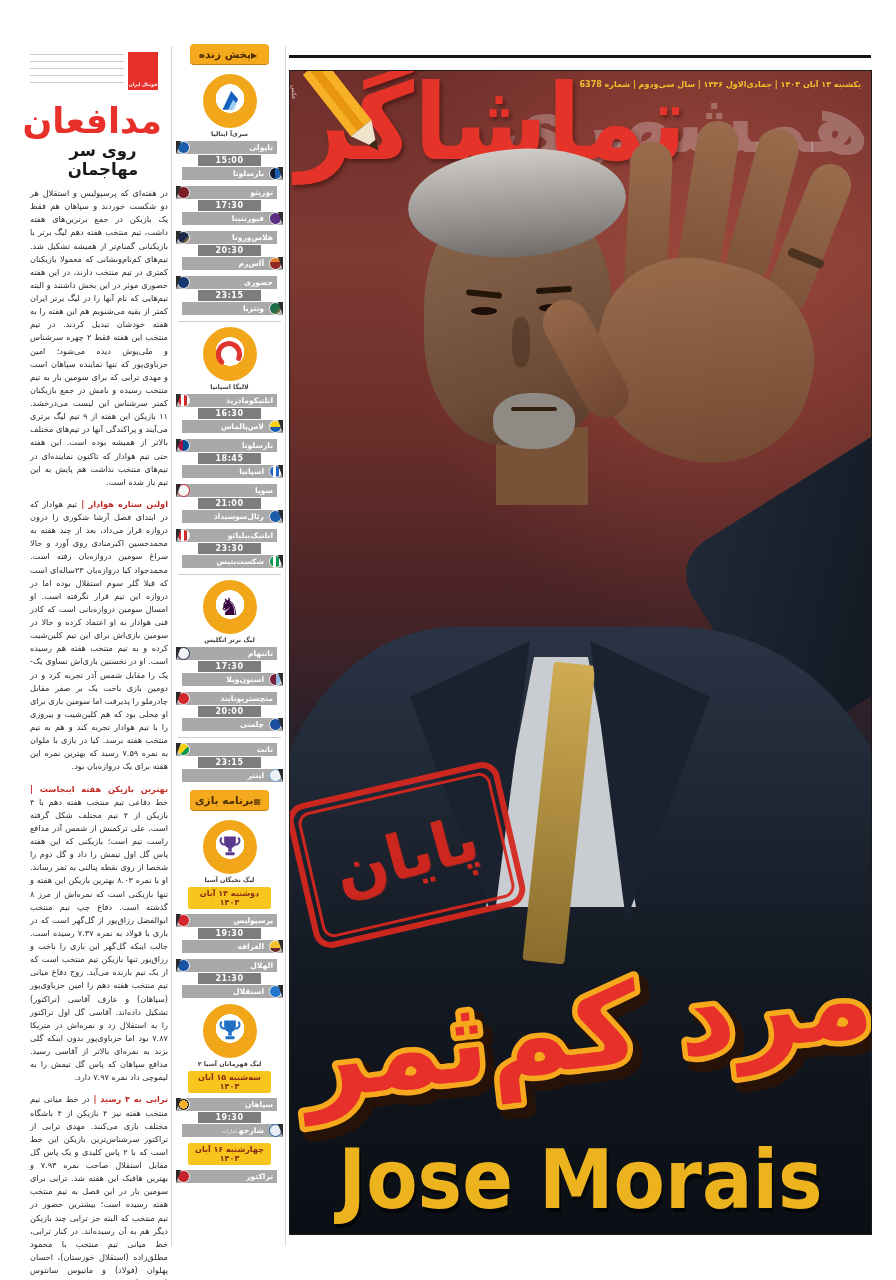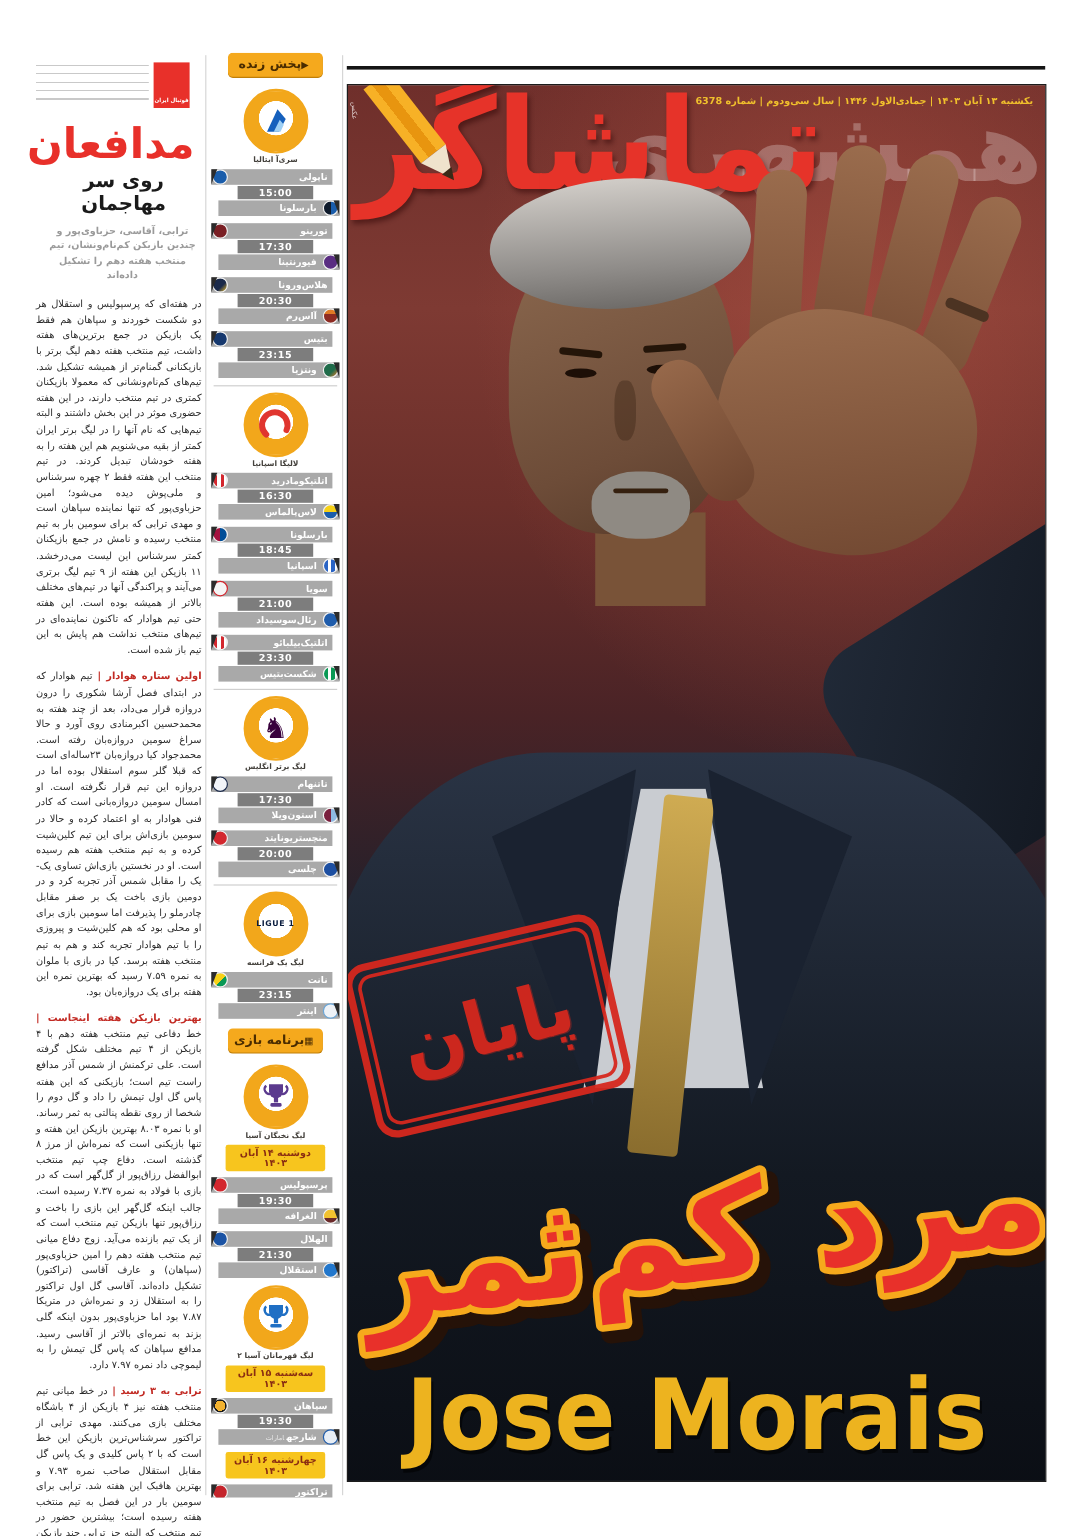--- a/index.html
+++ b/index.html
@@ -122,21 +122,20 @@
 
 <div class="article-col">
   <div class="ornament">
     <div class="rule-lines"></div>
     <div class="kicker-box">
       <span>فوتبال ایران</span>
     </div>
   </div>
   <div class="art-title">مدافعان</div>
   <div class="art-sub">روی سر مهاجمان</div>
-  <div class="art-lede">ترابی، آقاسی، حزباوی‌پور و چندین بازیکن کم‌نام‌ونشان، تیم منتخب هفته دهم را تشکیل داده‌اند</div>
   <div class="art-body">
     <p><b class="sec-head"></b><span>در هفته‌ای که پرسپولیس و استقلال هر دو شکست خوردند و سپاهان هم فقط یک بازیکن در جمع برترین‌های هفته داشت، تیم منتخب هفته دهم لیگ برتر با بازیکنانی گمنام‌تر از همیشه تشکیل شد. تیم‌های کم‌نام‌ونشانی که معمولا بازیکنان کمتری در تیم منتخب دارند، در این هفته حضوری موثر در این بخش داشتند و البته تیم‌هایی که نام آنها را در لیگ برتر ایران کمتر از بقیه می‌شنویم هم این هفته را به هفته خودشان تبدیل کردند. در تیم منتخب این هفته فقط ۲ چهره سرشناس و ملی‌پوش دیده می‌شود؛ امین حزباوی‌پور که تنها نماینده سپاهان است و مهدی ترابی که برای سومین بار به تیم منتخب رسیده و نامش در جمع بازیکنان کمتر سرشناس این لیست می‌درخشد. ۱۱ بازیکن این هفته از ۹ تیم لیگ برتری می‌آیند و پراکندگی آنها در تیم‌های مختلف بالاتر از همیشه بوده است. این هفته حتی تیم هوادار که تاکنون نماینده‌ای در تیم‌های منتخب نداشت هم پایش به این تیم باز شده است.</span></p>
     <p><b class="sec-head">اولین ستاره هوادار | </b><span>تیم هوادار که در ابتدای فصل آرشا شکوری را درون دروازه قرار می‌داد، بعد از چند هفته به محمدحسین اکبرمنادی روی آورد و حالا سراغ سومین دروازه‌بان رفته است. محمدجواد کیا دروازه‌بان ۲۳ساله‌ای است که قبلا گلر سوم استقلال بوده اما در دروازه این تیم قرار نگرفته است. او امسال سومین دروازه‌بانی است که کادر فنی هوادار به او اعتماد کرده و حالا در سومین بازی‌اش برای این تیم کلین‌شیت کرده و به تیم منتخب هفته هم رسیده است. او در نخستین بازی‌اش تساوی یک-یک را مقابل شمس آذر تجربه کرد و در دومین بازی باخت یک بر صفر مقابل چادرملو را پذیرفت اما سومین بازی برای او محلی بود که هم کلین‌شیت و پیروزی را با تیم هوادار تجربه کند و هم به تیم منتخب هفته برسد. کیا در بازی با ملوان به نمره ۷.۵۹ رسید که بهترین نمره این هفته برای یک دروازه‌بان بود.</span></p>
     <p><b class="sec-head">بهترین بازیکن هفته اینجاست | </b><span>خط دفاعی تیم منتخب هفته دهم با ۴ بازیکن از ۴ تیم مختلف شکل گرفته است. علی ترکمنش از شمس آذر مدافع راست تیم است؛ بازیکنی که این هفته پاس گل اول تیمش را داد و گل دوم را شخصا از روی نقطه پنالتی به ثمر رساند. او با نمره ۸.۰۳ بهترین بازیکن این هفته و تنها بازیکنی است که نمره‌اش از مرز ۸ گذشته است. دفاع چپ تیم منتخب ابوالفضل رزاق‌پور از گل‌گهر است که در بازی با فولاد به نمره ۷.۳۷ رسیده است. جالب اینکه گل‌گهر این بازی را باخت و رزاق‌پور تنها بازیکن تیم منتخب است که از یک تیم بازنده می‌آید. زوج دفاع میانی تیم منتخب هفته دهم را امین حزباوی‌پور (سپاهان) و عارف آقاسی (تراکتور) تشکیل داده‌اند. آقاسی گل اول تراکتور را به استقلال زد و نمره‌اش در متریکا ۷.۸۷ بود اما حزباوی‌پور بدون اینکه گلی بزند به نمره‌ای بالاتر از آقاسی رسید. مدافع سپاهان که پاس گل تیمش را به لیموچی داد نمره ۷.۹۷ دارد.</span></p>
     <p><b class="sec-head">ترابی به ۳ رسید | </b><span>در خط میانی تیم منتخب هفته نیز ۴ بازیکن از ۴ باشگاه مختلف بازی می‌کنند. مهدی ترابی از تراکتور سرشناس‌ترین بازیکن این خط است که با ۲ پاس کلیدی و یک پاس گل مقابل استقلال صاحب نمره ۷.۹۳ و بهترین هافبک این هفته شد. ترابی برای سومین بار در این فصل به تیم منتخب هفته رسیده است؛ بیشترین حضور در تیم منتخب که البته جز ترابی چند بازیکن دیگر هم به آن رسیده‌اند. در کنار ترابی، خط میانی تیم منتخب با محمود مطلق‌زاده (استقلال خوزستان)، احسان پهلوان (فولاد) و ماتیوس سانتوس (چادرملو) کامل می‌شود. یعنی ۲ هافبک تیم منتخب در این هفته گل زده‌اند و ۲ هافبک هم بدون گلزنی به تیم منتخب رسیده‌اند. سانتوس و مطلق‌زاده گل زده‌اند، ترابی پاس گل داده و پهلوان بدون گل و بدون پاس گل به تیم منتخب رسیده است.</span></p>
 
   </div>
 </div>
 
 <div class="vrule" style="left:171px"></div>
@@ -190,21 +189,21 @@
     <div class="time">
         <span>20:30</span>
       </div>
     <div class="trow away">
         <span class="bdg" style="background:linear-gradient(180deg,#e07a26 35%,#8e2b22 35%)"></span>
         <span class="nm">آاس‌رم</span>
       </div>
   </div>
   <div class="match">
     <div class="trow home">
-        <span class="nm">بتیس</span>
+        <span class="nm">حضوری</span>
         <span class="bdg" style="background:#16386e"></span>
       </div>
     <div class="time">
         <span>23:15</span>
       </div>
     <div class="trow away">
         <span class="bdg" style="background:linear-gradient(135deg,#1f6b4a 60%,#e07a26)"></span>
         <span class="nm">ونتزیا</span>
       </div>
   </div>
@@ -299,26 +298,20 @@
     <div class="time">
         <span>20:00</span>
       </div>
     <div class="trow away">
         <span class="bdg" style="background:#1d4fa1"></span>
         <span class="nm">چلسی</span>
       </div>
   </div>
   <div class="sep"></div>
 
-  <div class="league">
-    <div class="lg-circle">
-      <span class="l1-label">LIGUE 1</span>
-    </div>
-    <div class="lg-cap">لیگ یک فرانسه</div>
-  </div>
   <div class="match">
     <div class="trow home">
         <span class="nm">نانت</span>
         <span class="bdg" style="background:linear-gradient(135deg,#f7d117 55%,#0a9955 45%)"></span>
       </div>
     <div class="time">
         <span>23:15</span>
       </div>
     <div class="trow away">
         <span class="bdg" style="background:#eef2f7;border-color:#6aa6d8"></span>

